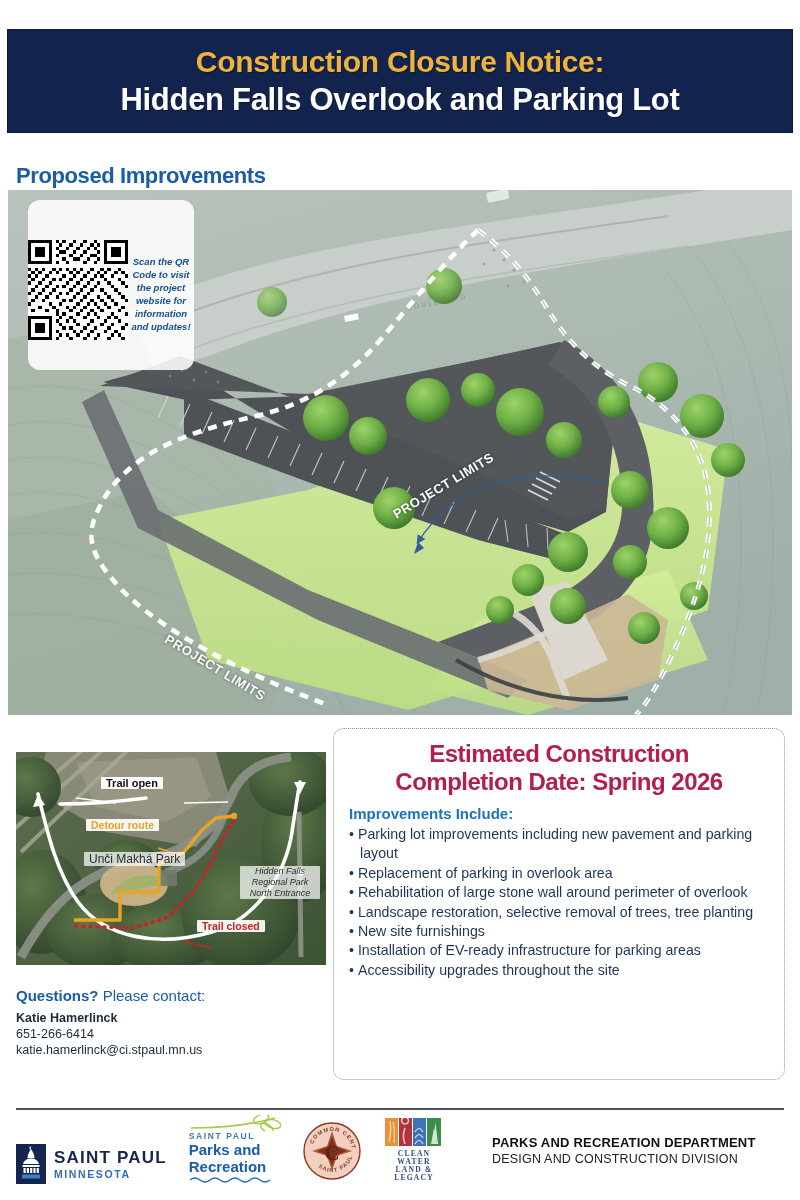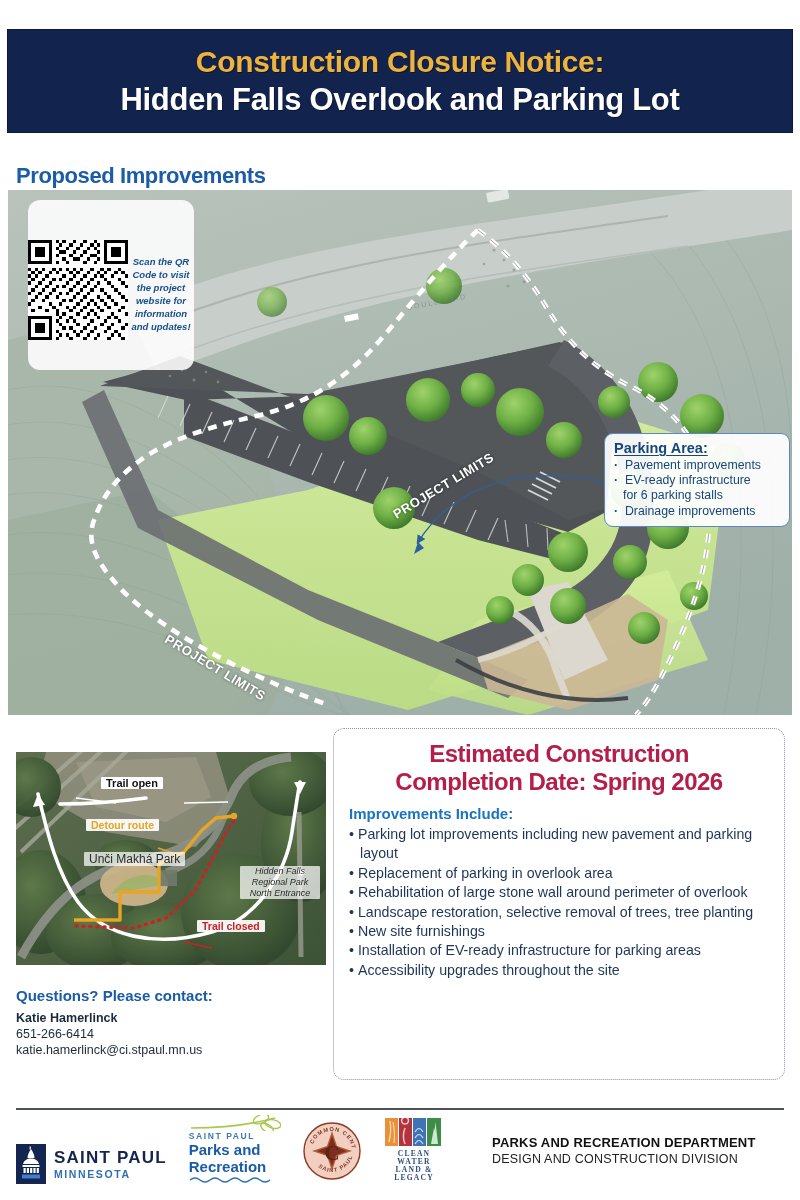--- a/index.html
+++ b/index.html
@@ -101,21 +101,21 @@
   }
   #dl-hidden{
     left:240px;top:866px;color:#2b2b2b;background:rgba(255,255,255,.72);
     font-style:italic;font-weight:normal;font-size:9px;text-align:center;line-height:11px;
     white-space:normal;width:70px;
   }
 
   
   .questions{position:absolute;left:16px;top:987px;width:310px;}
   .q-head{font-size:15px;color:#1a5ca8;font-weight:bold;}
-  .q-head span.reg{font-weight:bold;}
+  .q-head span.reg{font-weight:normal;}
   .q-name{font-size:12.5px;color:#1b2a3a;font-weight:bold;margin-top:7px;}
   .q-line{font-size:12.5px;color:#1b2a3a;margin-top:2px;}
 
   
   .rpanel{
     position:absolute;left:333px;top:728px;width:452px;height:352px;
     border:1.6px dotted #8a93a4;border-radius:11px;box-sizing:border-box;
     padding:11px 15px 8px 15px;background:#fff;
   }
   .rp-title{
@@ -548,29 +548,20 @@
               <rect x="27" y="28" width="1" height="1"></rect>
           </g>
         </svg>
       </div>
       <div class="qr-cap">Scan the QR Code to visit the project website for information and updates!</div>
     </div>
 
     <div class="plimit" id="pl1">PROJECT LIMITS</div>
     <div class="plimit" id="pl2">PROJECT LIMITS</div>
 
-    <div class="callout" id="co-parking">
-      <h4>Parking Area:</h4>
-      <ul>
-        <li>Pavement improvements</li>
-        <li>EV-ready infrastructure</li>
-        <li class="cont">for 6 parking stalls</li>
-        <li>Drainage improvements</li>
-      </ul>
-    </div>
 
   </div>
 
 
   <div class="detourmap">
     <svg class="detoursvg" viewBox="0 0 310 213" preserveAspectRatio="none">
       <defs>
         <linearGradient id="gAer" x1="0" y1="0" x2="1" y2="1">
           <stop offset="0%" stop-color="#5d6d4e"></stop>
           <stop offset="50%" stop-color="#4e6243"></stop>

